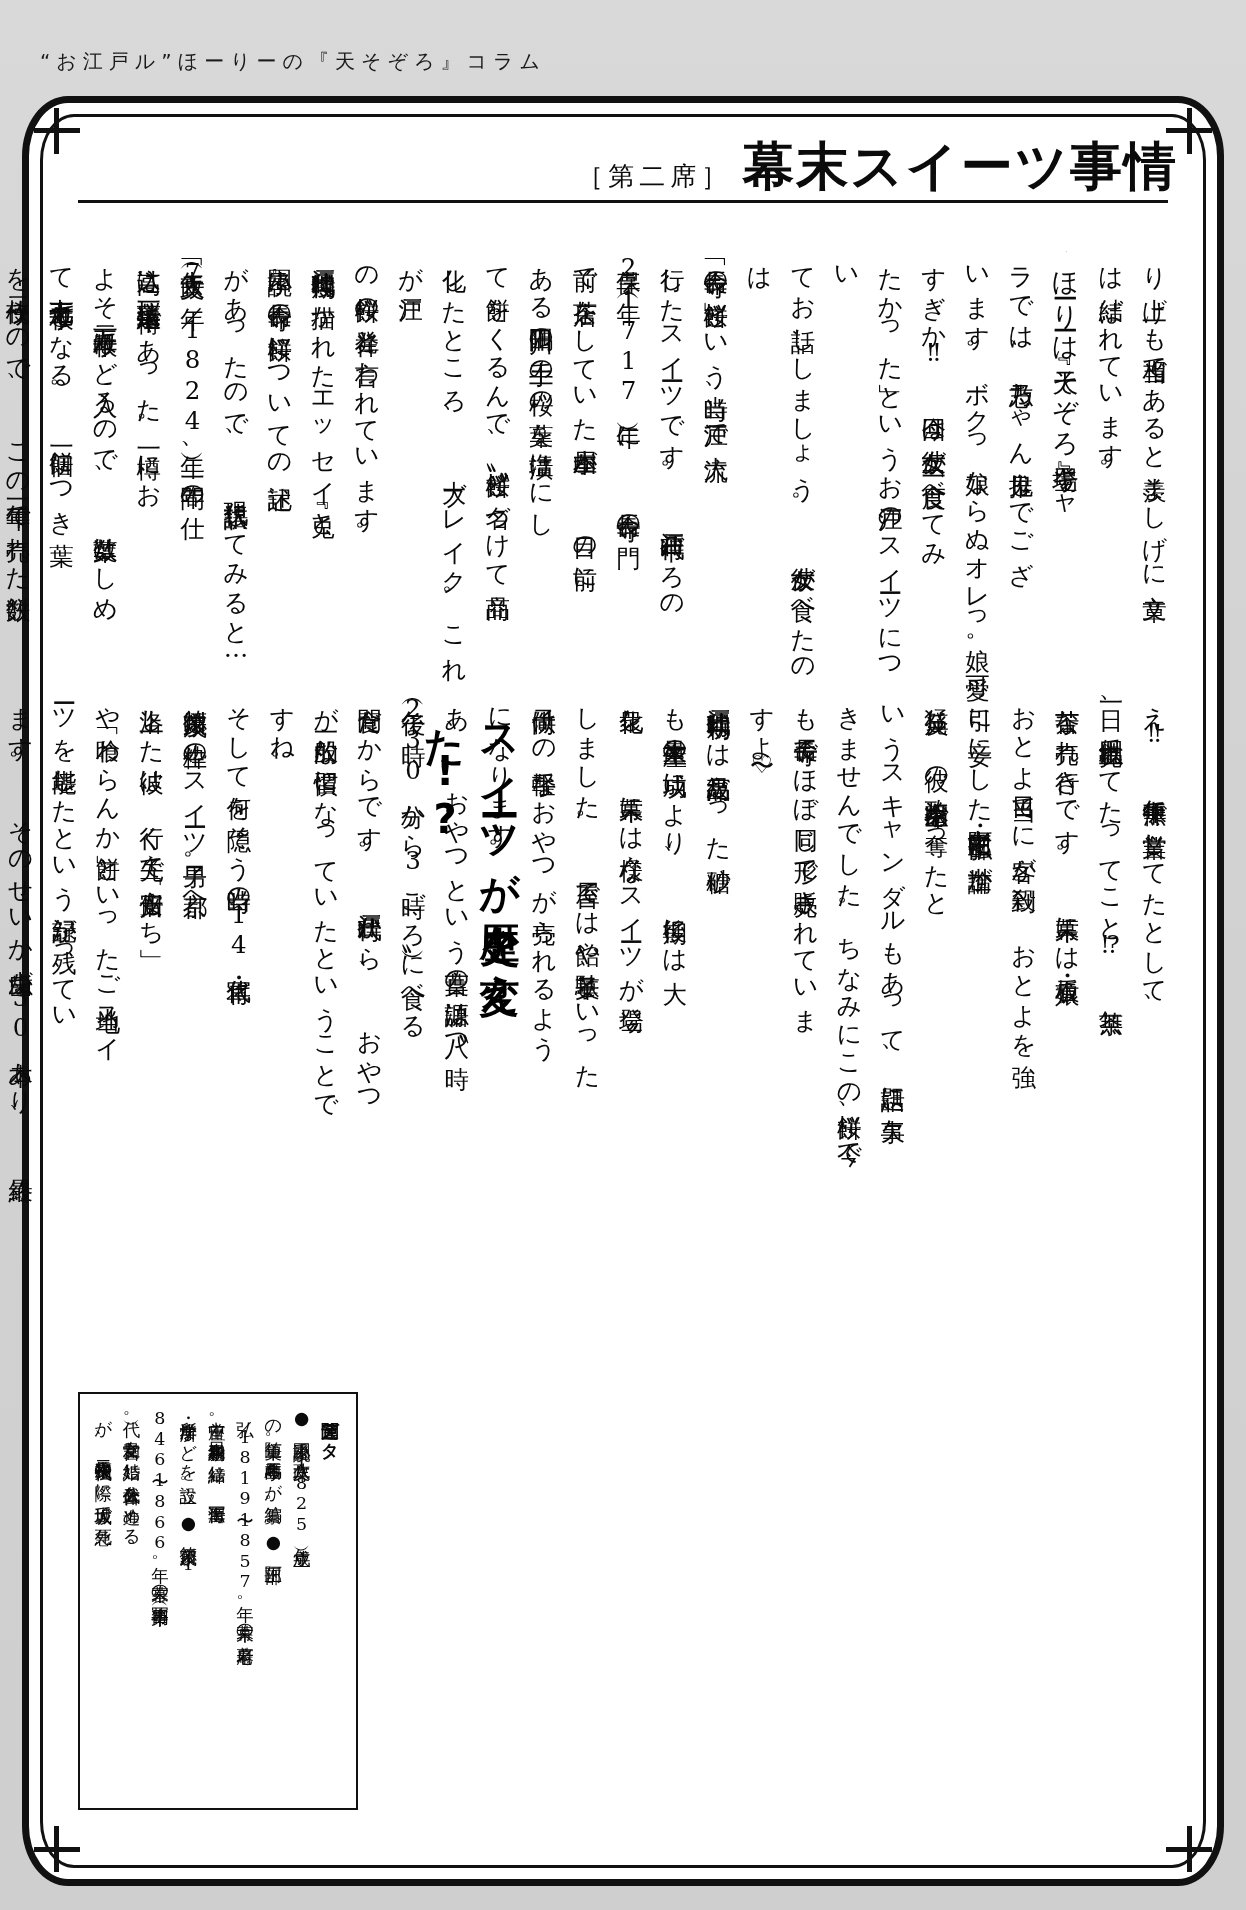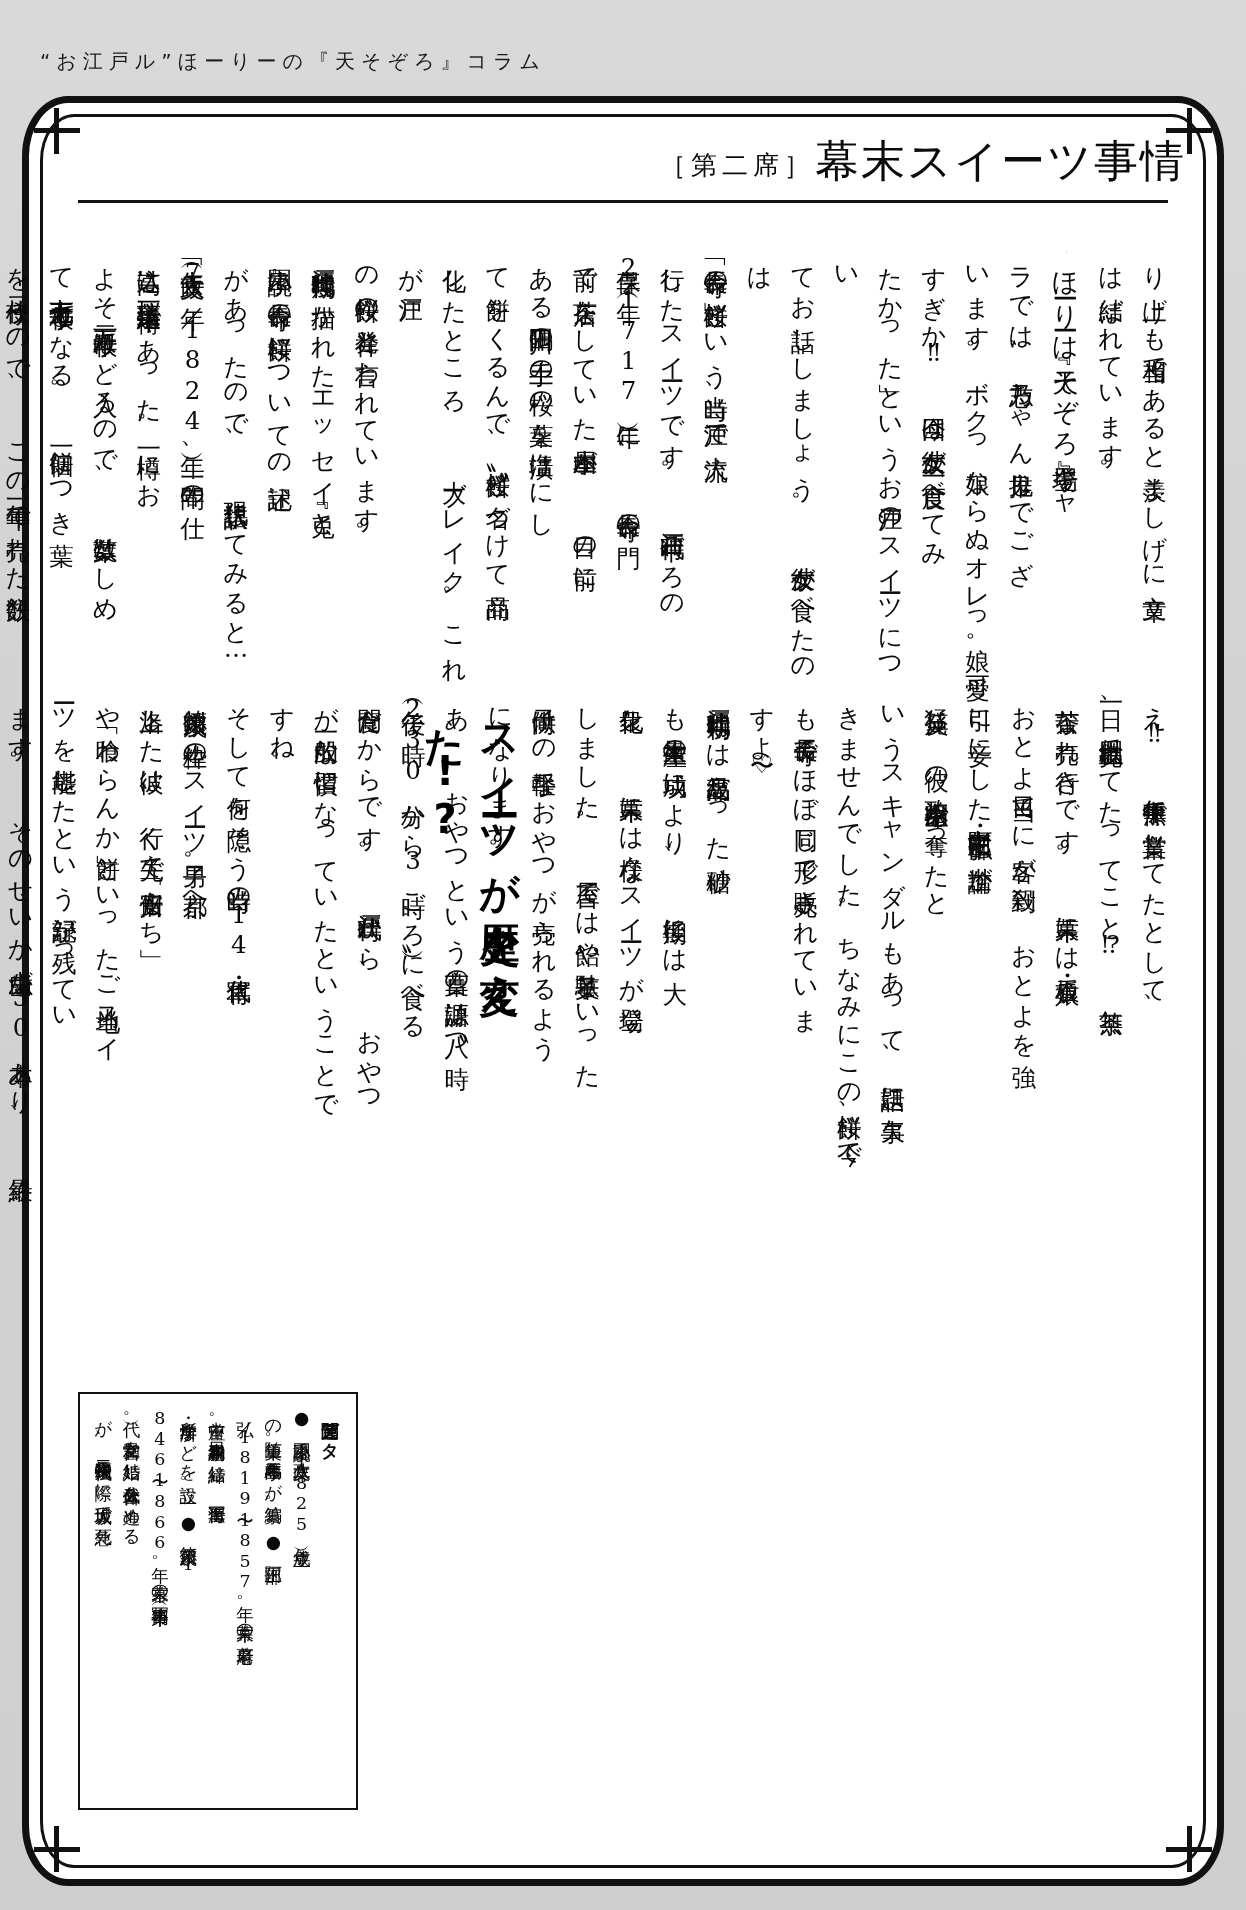--- a/index.html
+++ b/index.html
@@ -41,31 +41,31 @@
   .notch i{position:absolute;background:#111;}
   #nw{left:34px;top:108px;}
   #ne{left:1166px;top:108px;transform:scaleX(-1);}
   #sw{left:34px;top:1826px;transform:scaleY(-1);}
   #se{left:1166px;top:1826px;transform:scale(-1,-1);}
   .notch i.h{left:0;top:20px;width:46px;height:5px;}
   .notch i.v{left:20px;top:0;width:5px;height:46px;}
 
   
   #title-row{
-    position:absolute;right:60px;top:132px;
-    display:flex;align-items:flex-end;
+    position:absolute;right:68px;top:132px;
+    display:flex;align-items:flex-end;gap:10px;
     color:#0b0b0b;
   }
   #title-kicker{
     font-size:26px;letter-spacing:5px;
     font-family:"DejaVu Sans","Liberation Sans",sans-serif;
     padding-bottom:8px;white-space:nowrap;
   }
   #title-main{
-    font-size:44px;font-weight:400;letter-spacing:2px;
+    font-size:52px;font-weight:700;letter-spacing:2px;
     font-family:"DejaVu Sans","Liberation Sans",sans-serif;
     white-space:nowrap;
   }
   #title-rule{
     position:absolute;left:78px;top:200px;width:1090px;height:3px;background:#111;
   }
 
   
   #body-wrap{
     position:absolute;left:70px;top:250px;

